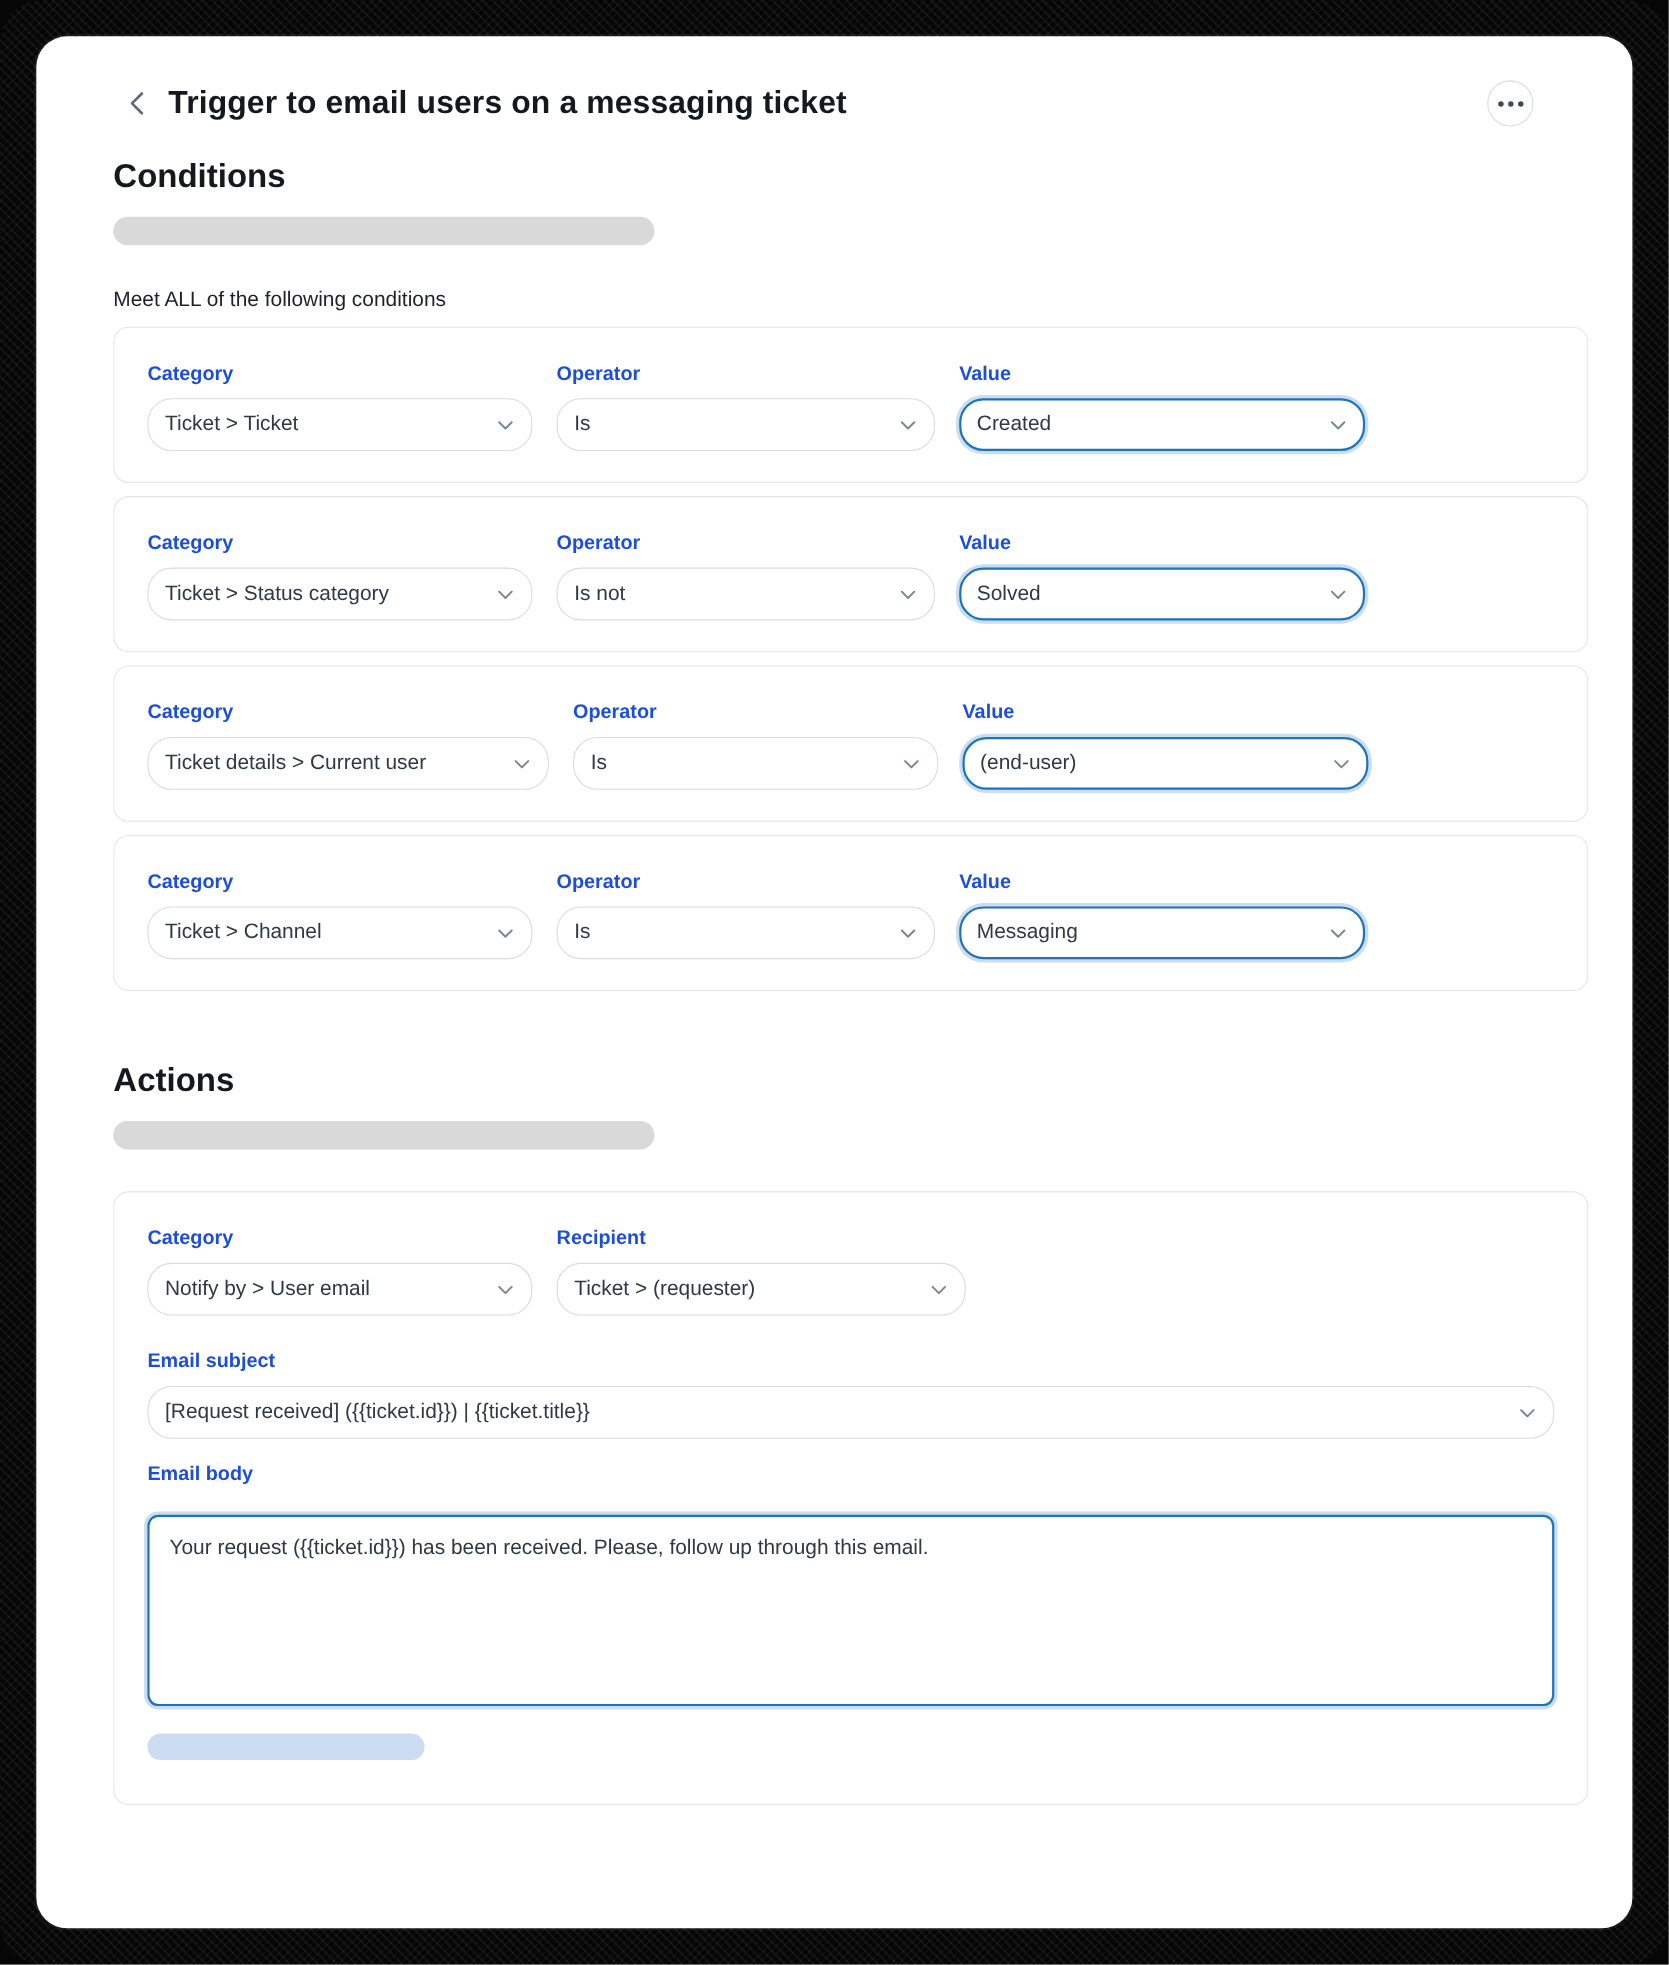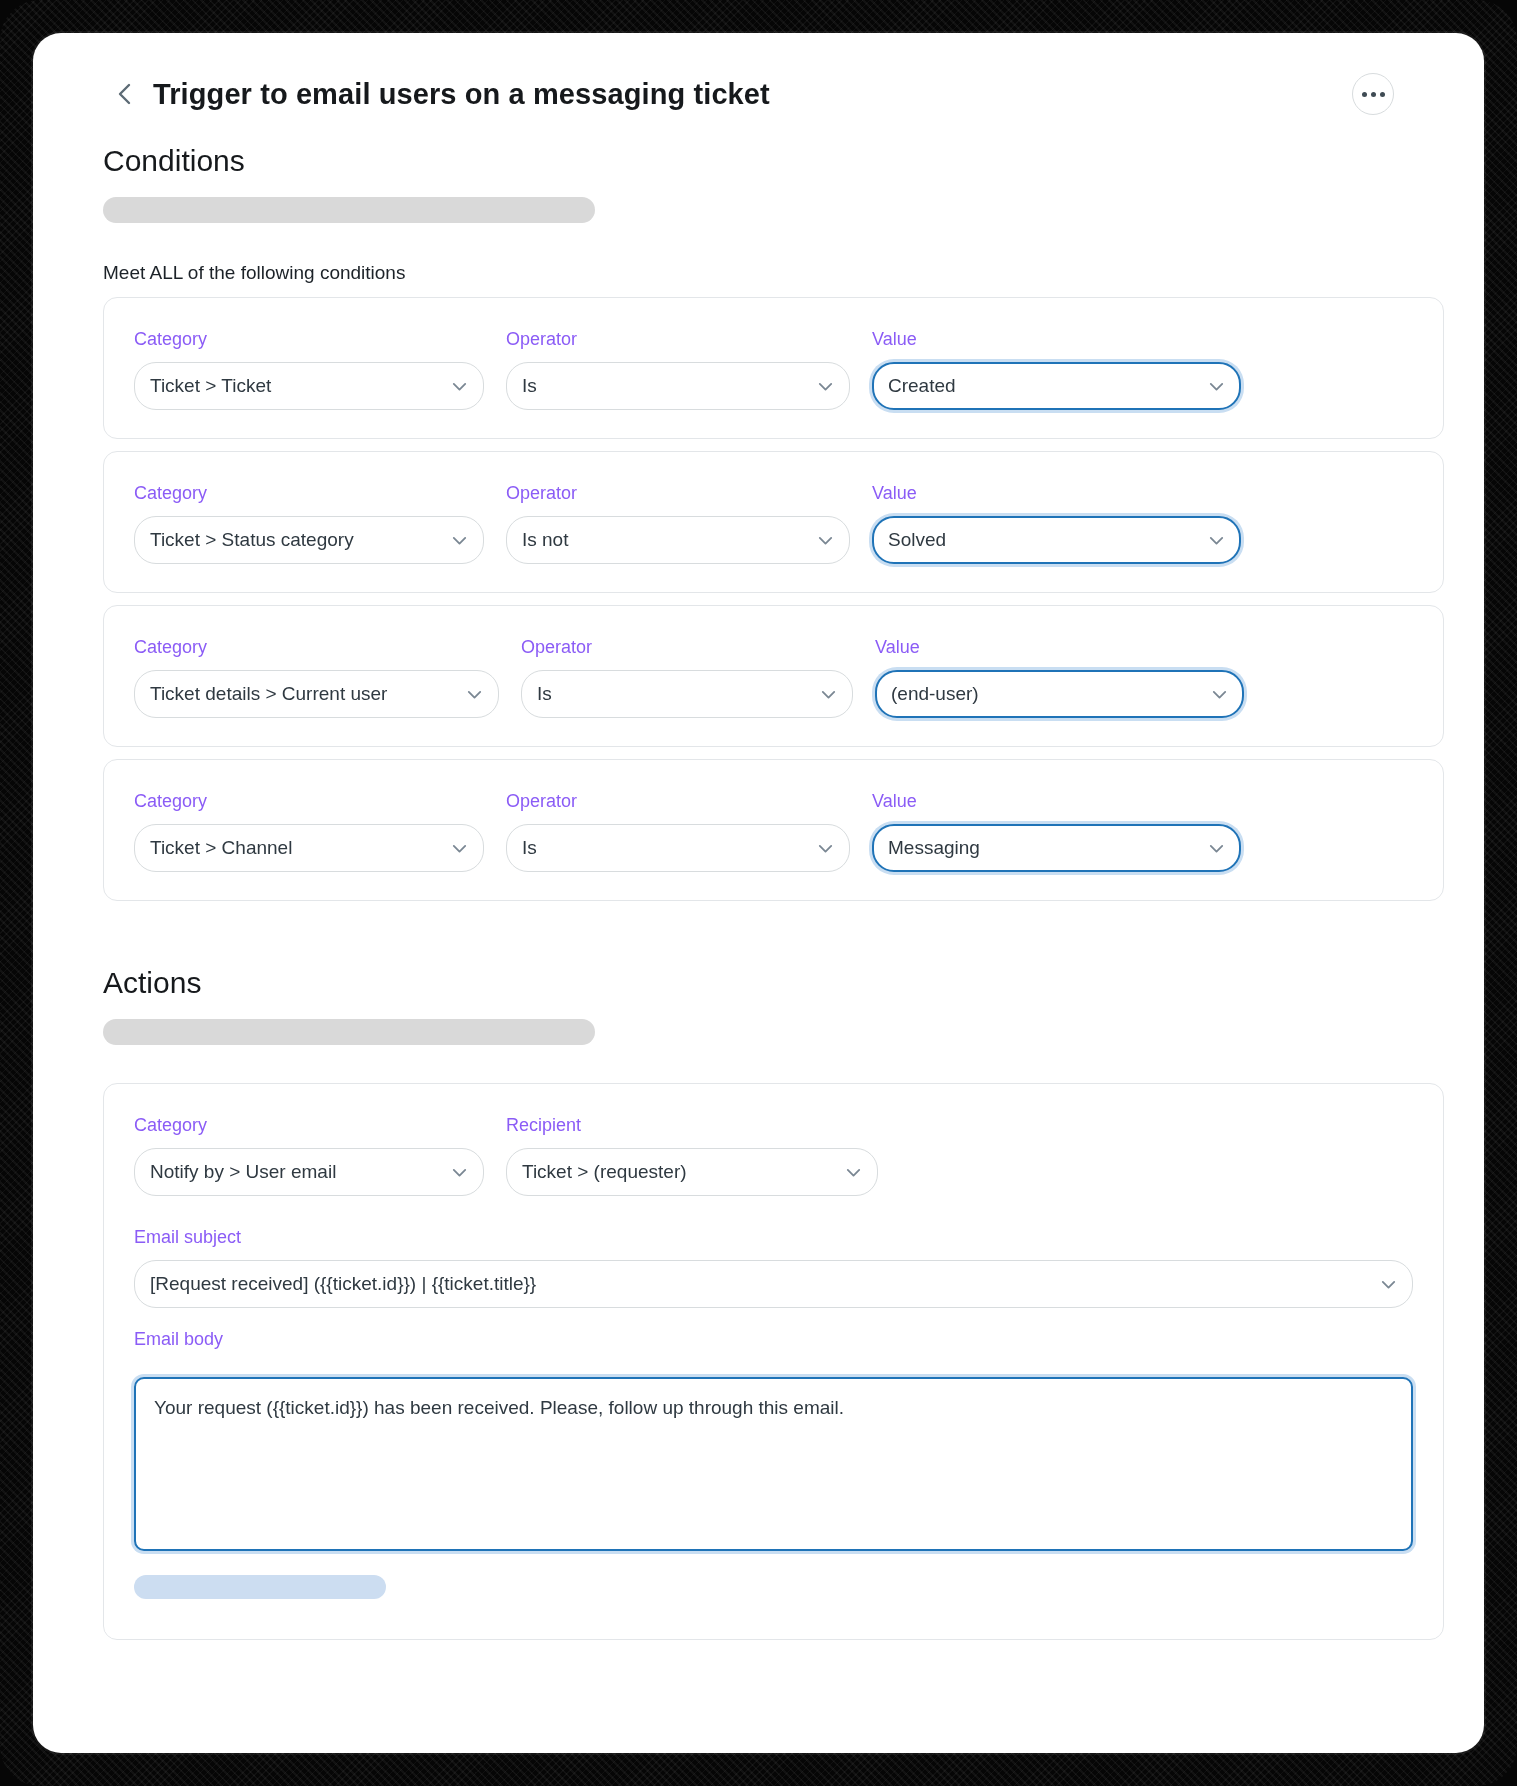--- a/index.html
+++ b/index.html
@@ -35,37 +35,37 @@
   .page-title { font-size:29px; font-weight:700; letter-spacing:0.1px; color:#16191c; }
   .kebab-btn {
     width:42px; height:42px; border-radius:50%;
     border:1px solid #d8dcde; background:#fff;
     display:flex; align-items:center; justify-content:center; gap:4px;
     margin-right:50px; cursor:pointer;
   }
   .kebab-btn .dot { width:5px; height:5px; border-radius:50%; background:#3f4b54; }
 
   
-  h2.section-heading { margin:28px 0 0 0; font-size:30px; font-weight:400; color:#16191c; line-height:36px; }
+  h2.section-heading { margin:28px 0 0 0; font-size:30px; font-weight:700; color:#16191c; line-height:36px; }
   h2.actions-heading { margin-top:64px; }
 
   .skeleton { height:26px; border-radius:13px; background:#d9d9d9; margin-top:18px; width:492px; }
   .skeleton-blue { height:24px; border-radius:12px; background:#ccddf1; width:252px; margin-top:20px; }
 
   .meet-all { margin-top:38px; font-size:19px; line-height:24px; color:#1c2228; }
 
   
   .cards { margin-top:12px; }
   .card {
     border:1px solid #e3e6e9; border-radius:14px; background:#fff;
     box-sizing:border-box;
     padding:30px 30px 28px 30px;
   }
   .condition-card { margin-bottom:12px; display:flex; gap:22px; }
-  .field-label { font-size:18px; font-weight:400; color:#8b5cf6; margin-bottom:12px; line-height:22px; }
+  .field-label { font-size:18px; font-weight:700; color:#1d4ed8; margin-bottom:12px; line-height:22px; }
 
   .select {
     height:48px; box-sizing:border-box;
     border:1px solid #d8dcde; border-radius:22px; background:#fff;
     display:flex; align-items:center; justify-content:space-between;
     padding:0 14px 0 15px;
     font-size:19px; color:#2f3941;
     cursor:pointer;
   }
   .select .chev { width:19px; height:19px; color:#7a8793; flex:none; }

